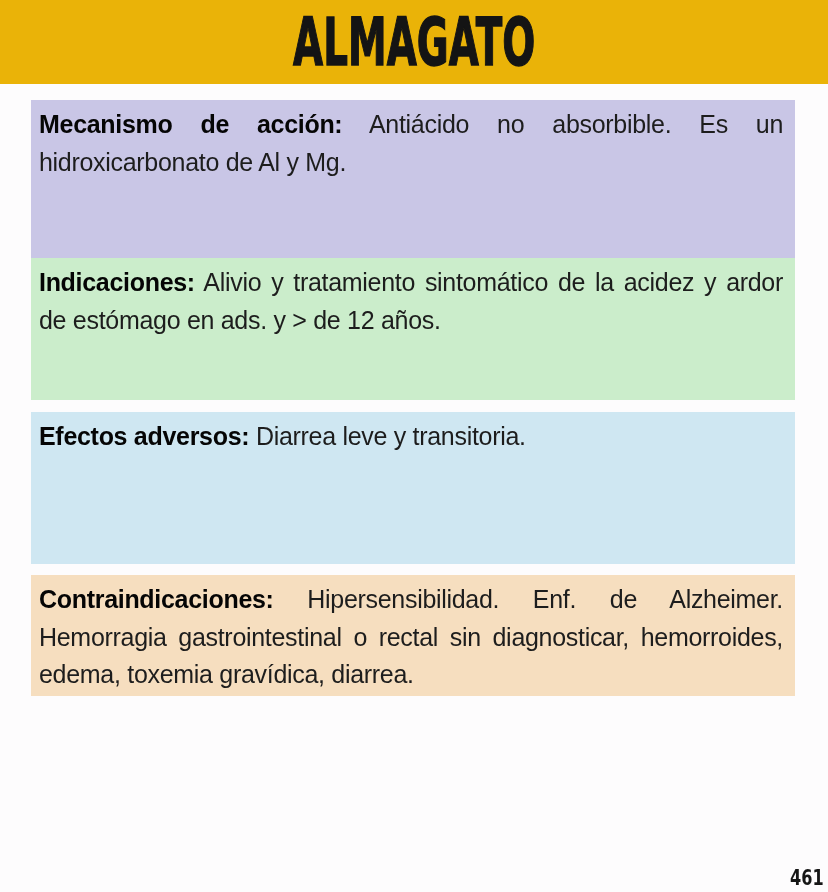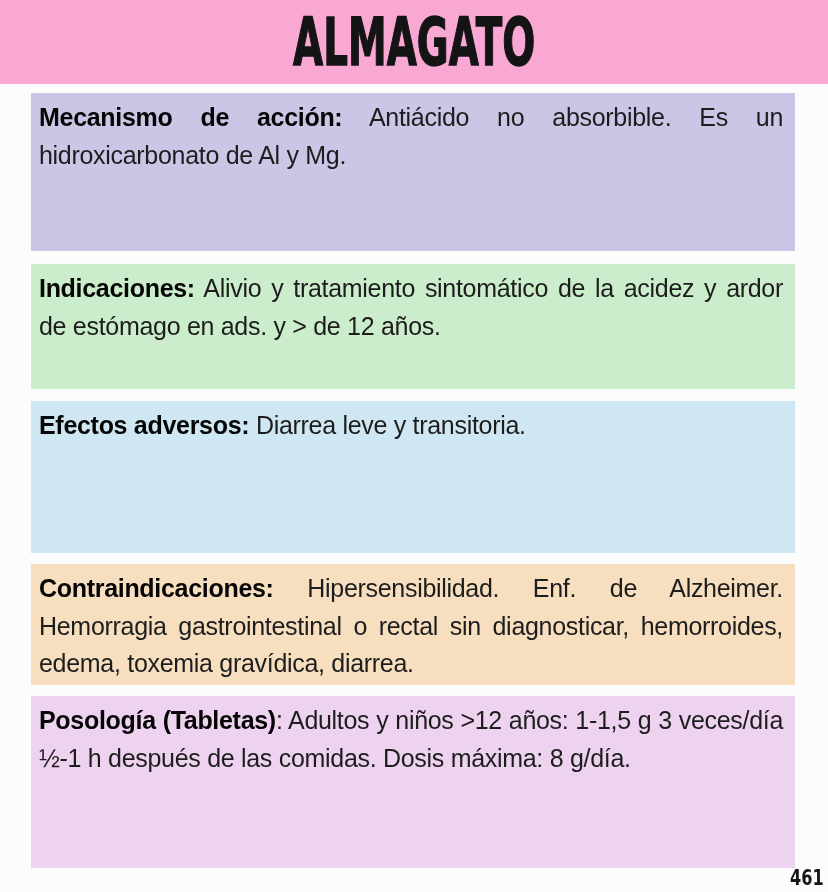--- a/index.html
+++ b/index.html
@@ -41,62 +41,59 @@
     line-height: 37.5px;
     text-align: justify;
     letter-spacing: -0.3px;
     color: #1d1d1d;
   }
   .card-label {
     font-weight: bold;
     color: #050505;
   }
   
-  .s-0 { margin-top: 9px; height: 158px; }
-  .s-1 { margin-top: 13px; height: 125px; }
+  .s-0 { margin-top: 16px; height: 158px; }
+  .s-1 { height: 142px; }
   .s-2 { margin-top: 11px; height: 121px; }
   .s-3 { margin-top: 12px; height: 152px; }
   .s-4 { margin-top: 11px; height: 172px; }
   .page-number {
     position: absolute;
     right: 4px; bottom: 2px;
     font-family: "DejaVu Sans", sans-serif;
     font-weight: bold;
     font-size: 19px;
     color: #161616;
     transform: scale(0.85, 1.15);
     transform-origin: right bottom;
   }
 </style>
 </head>
 <body>
 
 <div class="page">
 
-  <header class="header" style="background: #f9a8d4;">
+  <header class="header" style="background: #eab308;">
     <h1 class="page-title">ALMAGATO</h1>
   </header>
 
   <main class="content" id="sections">
   <section class="card s-0" style="background: rgb(201, 198, 230);">
     <p class="card-text"><strong class="card-label">Mecanismo de acción:</strong><span class="card-body"> Antiácido no absorbible. Es un hidroxicarbonato de Al y Mg.</span></p>
   </section>
 
   <section class="card s-1" style="background: rgb(203, 237, 203);">
     <p class="card-text"><strong class="card-label">Indicaciones:</strong><span class="card-body"> Alivio y tratamiento sintomático de la acidez y ardor de estómago en ads. y &gt; de 12 años.</span></p>
   </section>
 
   <section class="card s-3" style="background: rgb(207, 231, 242);">
     <p class="card-text"><strong class="card-label">Efectos adversos:</strong><span class="card-body"> Diarrea leve y transitoria.</span></p>
   </section>
 
   <section class="card s-2" style="background: rgb(246, 222, 191);">
     <p class="card-text"><strong class="card-label">Contraindicaciones:</strong><span class="card-body"> Hipersensibilidad. Enf. de Alzheimer. Hemorragia gastrointestinal o rectal sin diagnosticar, hemorroides, edema, toxemia gravídica, diarrea.</span></p>
   </section>
 
-  <section class="card s-4" style="background: rgb(238, 211, 240);">
-    <p class="card-text"><strong class="card-label">Posología (Tabletas)</strong><span class="card-body">: Adultos y niños &gt;12 años: 1-1,5 g 3 veces/día ½-1 h después de las comidas. Dosis máxima: 8 g/día.</span></p>
-  </section>
 </main>
 
   <div class="page-number">461</div>
 
 </div>
 
 </body></html>

